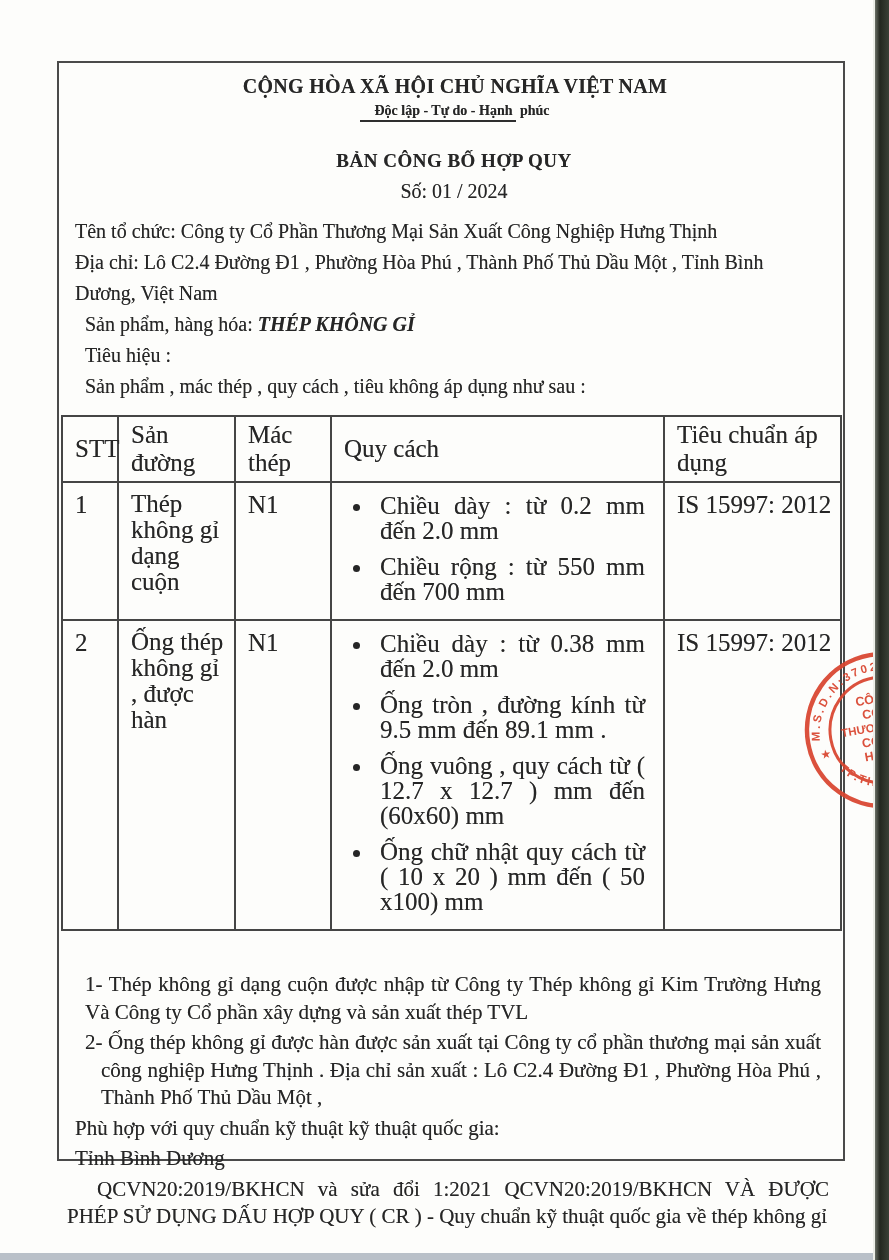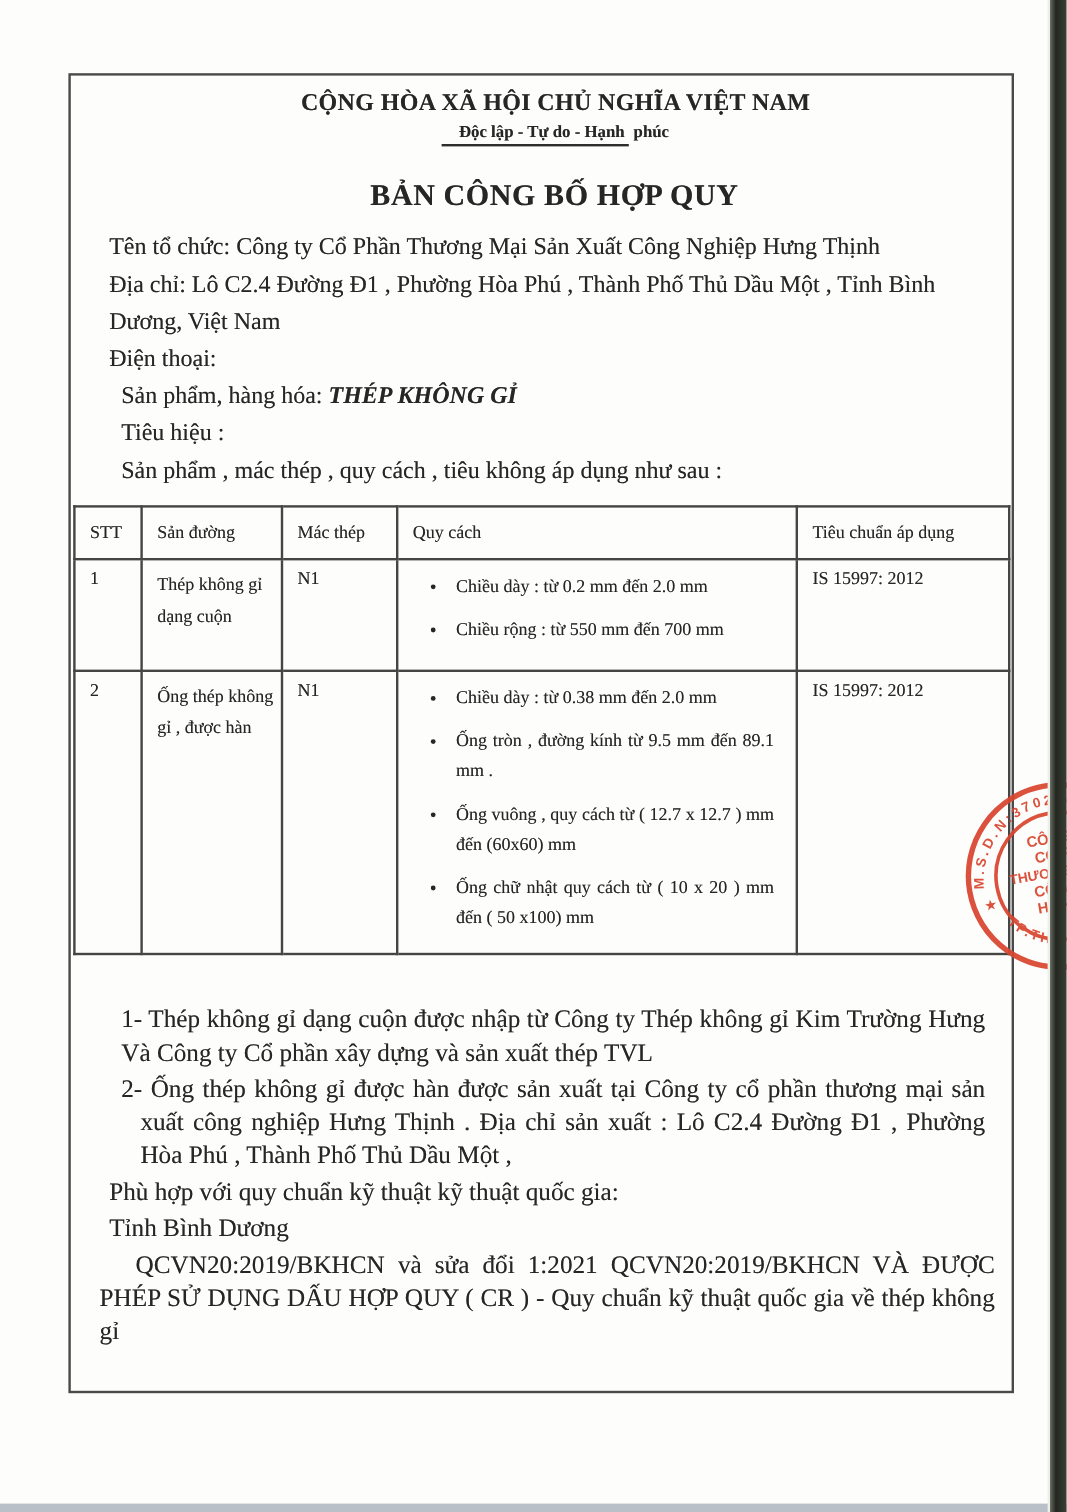--- a/index.html
+++ b/index.html
@@ -27,42 +27,42 @@
     background:#b9c0c8; z-index:5;
   }
   
   #doc-frame {
     position:absolute; left:57px; top:61px;
     width:788px; height:1100px;
     border:2px solid #4a4a4a;
     padding:12px 16px 0 16px;
     z-index:2;
   }
-  .txt { text-shadow:0 0 0.5px rgba(20,20,20,.45);margin-left:16px; }
+  .txt { text-shadow:0 0 0.5px rgba(20,20,20,.45); }
   .center { text-align:center; }
   #national-header { font-size:20px; font-weight:bold; letter-spacing:.3px; padding-left:8px; }
   #motto { font-size:14px; font-weight:bold; margin-top:5px; padding-left:8px; }
   #motto .u {
     border-bottom:2.5px solid #2e2e2e;
     padding:0 4px 2px 14px;
   }
-  #doc-title { font-size:25px; font-weight:bold; margin-top:31px; letter-spacing:.5px; padding-left:6px; }
+  #doc-title { font-size:19px; font-weight:bold; margin-top:31px; letter-spacing:.5px; padding-left:6px; }
   #doc-number { font-size:20px; margin-top:8px; padding-left:6px; }
 
   .infoblock { margin-top:13px; font-size:20px; line-height:31px; }
   .indent1 { padding-left:10px; }
   .b { font-weight:bold;font-style:italic; }
 
   
   table#conformity-table {
     border-collapse:collapse;
     margin:13px 0 0 -14px;
     width:779px;
     table-layout:fixed;
-    font-size:15px;
+    font-size:25px;
   }
   #conformity-table th, #conformity-table td {
     border:2px solid #454545;
     vertical-align:top;
     padding:8px 6px 4px 12px;
     font-weight:normal;
     text-align:left;
   }
   #conformity-table th { height:44px; vertical-align:middle; padding-top:4px; }
   th.c, td.c { text-align:center; padding-left:2px; padding-right:2px; }
@@ -107,25 +107,25 @@
   <div id="doc-frame">
 
     <div id="national-header" class="center txt">CỘNG HÒA XÃ HỘI CHỦ NGHĨA VIỆT NAM</div>
 
     <div id="motto" class="center txt">
       <span class="u">Độc lập - Tự do - Hạnh</span><span> phúc</span>
     </div>
 
     <div id="doc-title" class="center txt">BẢN CÔNG BỐ HỢP QUY</div>
 
+    <div id="doc-number" class="center txt">Số: 01 / 2024</div>
 
     <div class="infoblock txt">
       <div>Tên tổ chức: Công ty Cổ Phần Thương Mại Sản Xuất Công Nghiệp Hưng Thịnh</div>
       <div>Địa chỉ: Lô C2.4 Đường Đ1 , Phường Hòa Phú , Thành Phố Thủ Dầu Một , Tỉnh Bình Dương, Việt Nam</div>
-      <div>Điện thoại:</div>
       <div class="indent1"><span>Sản phẩm, hàng hóa: </span><span class="b">THÉP KHÔNG GỈ</span></div>
       <div class="indent1">Tiêu hiệu :</div>
       <div class="indent1">Sản phẩm , mác thép , quy cách , tiêu không áp dụng như sau :</div>
     </div>
 
     <table id="conformity-table" class="txt">
       <colgroup>
         <col style="width:56px">
           <col style="width:117px">
           <col style="width:96px">

